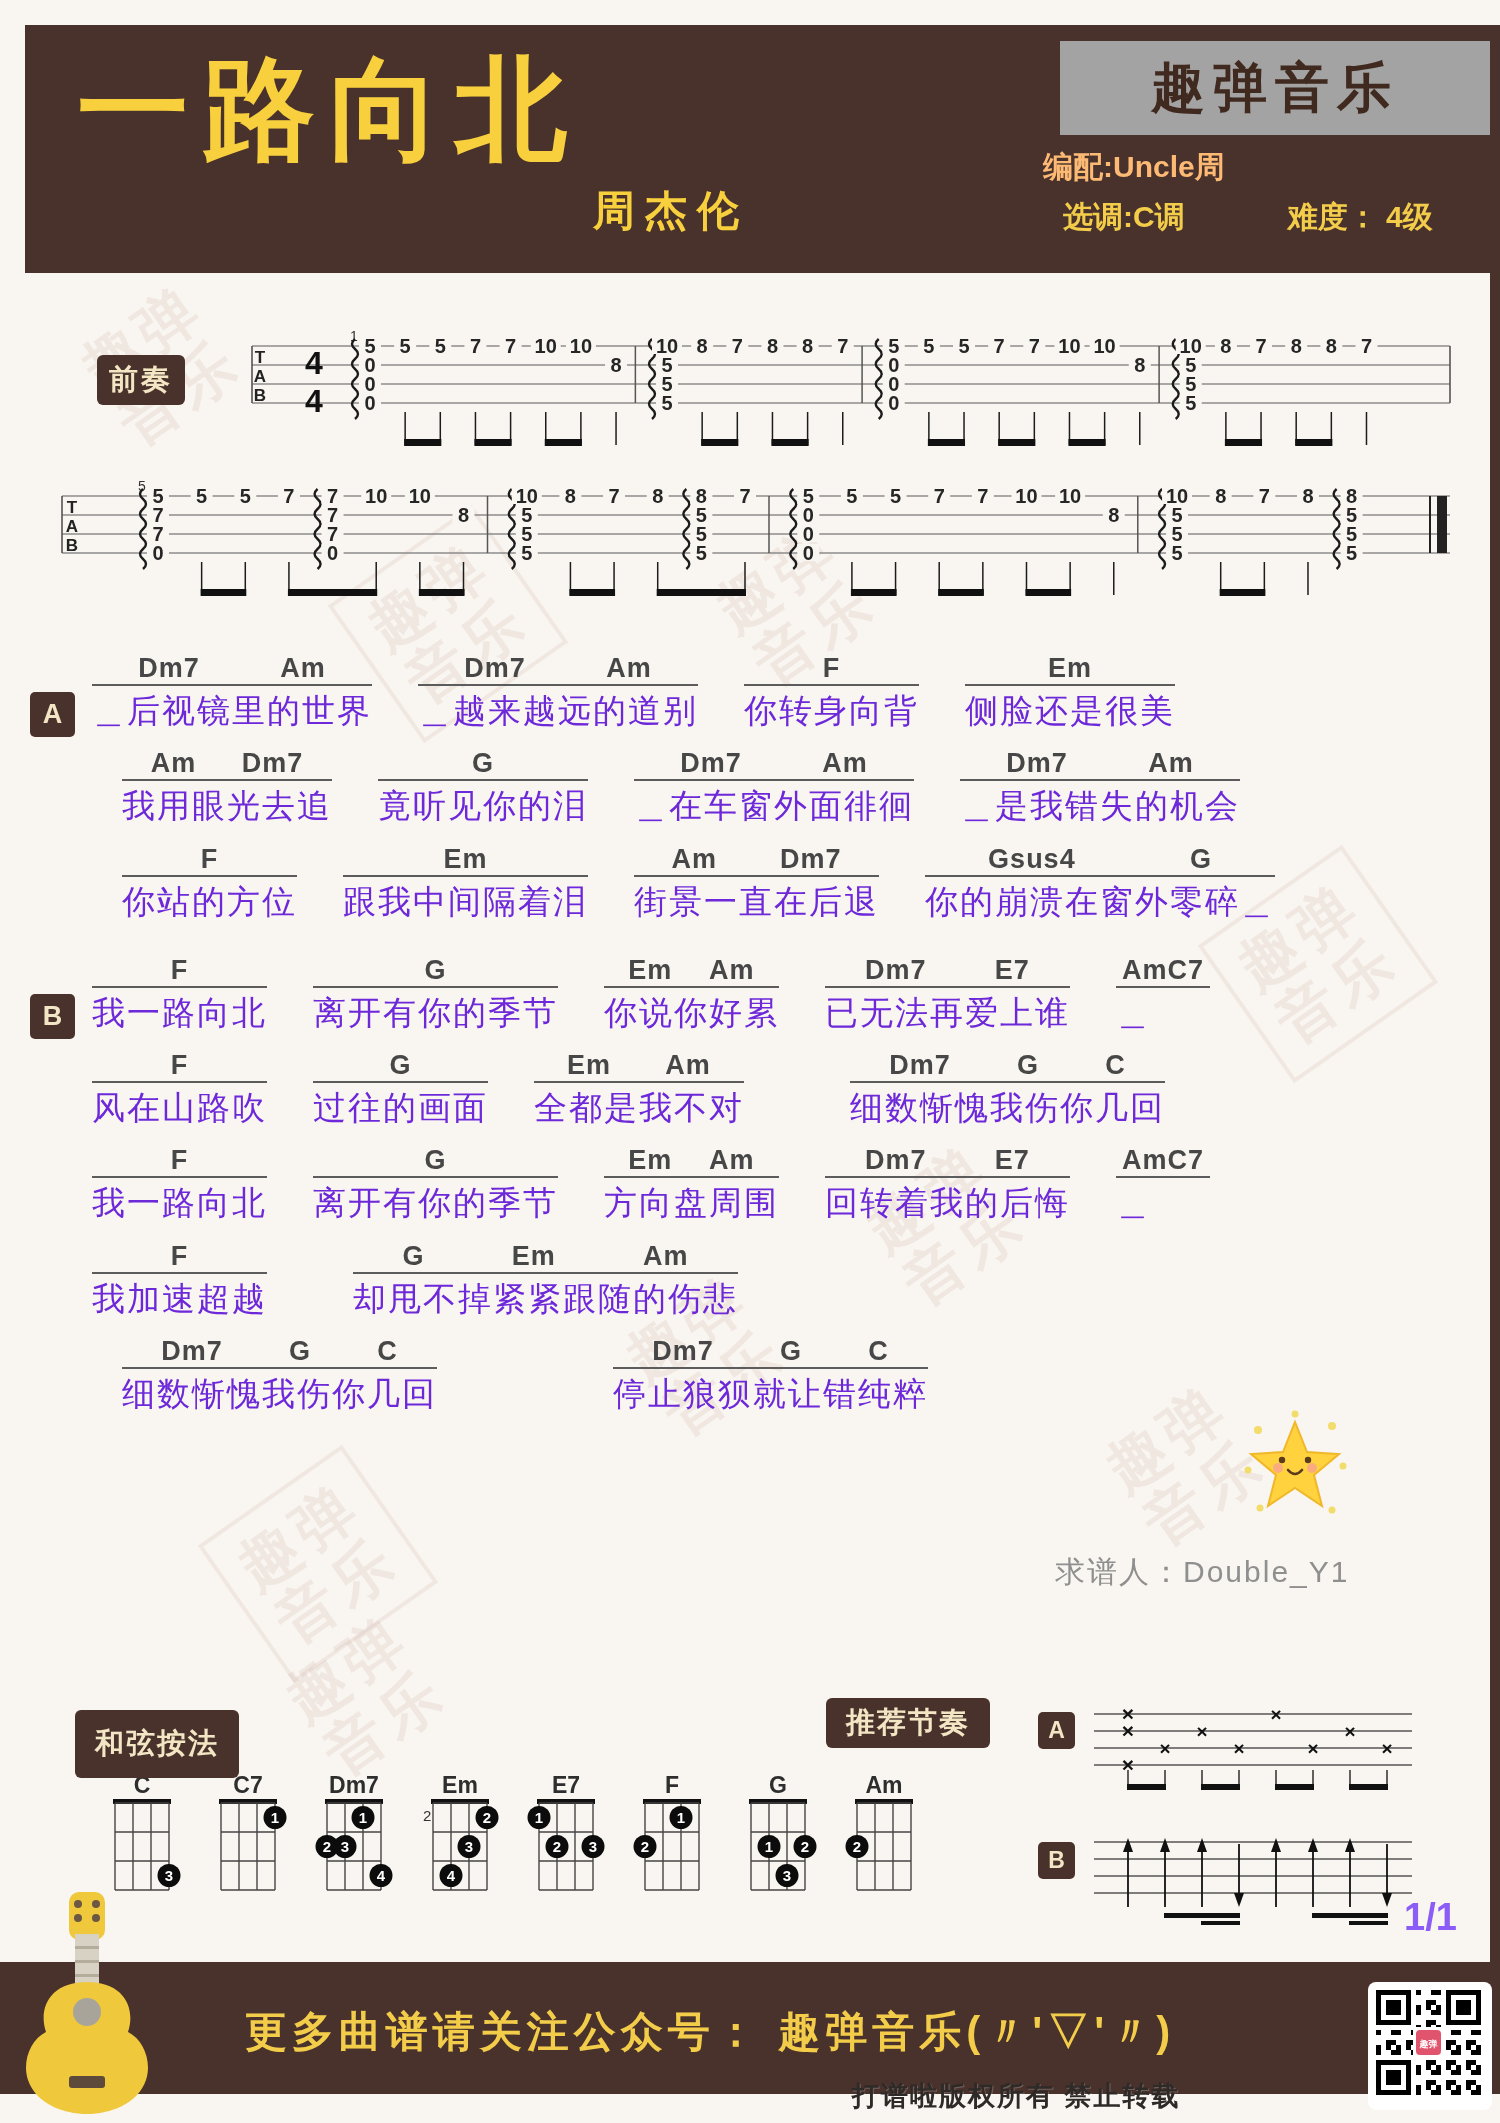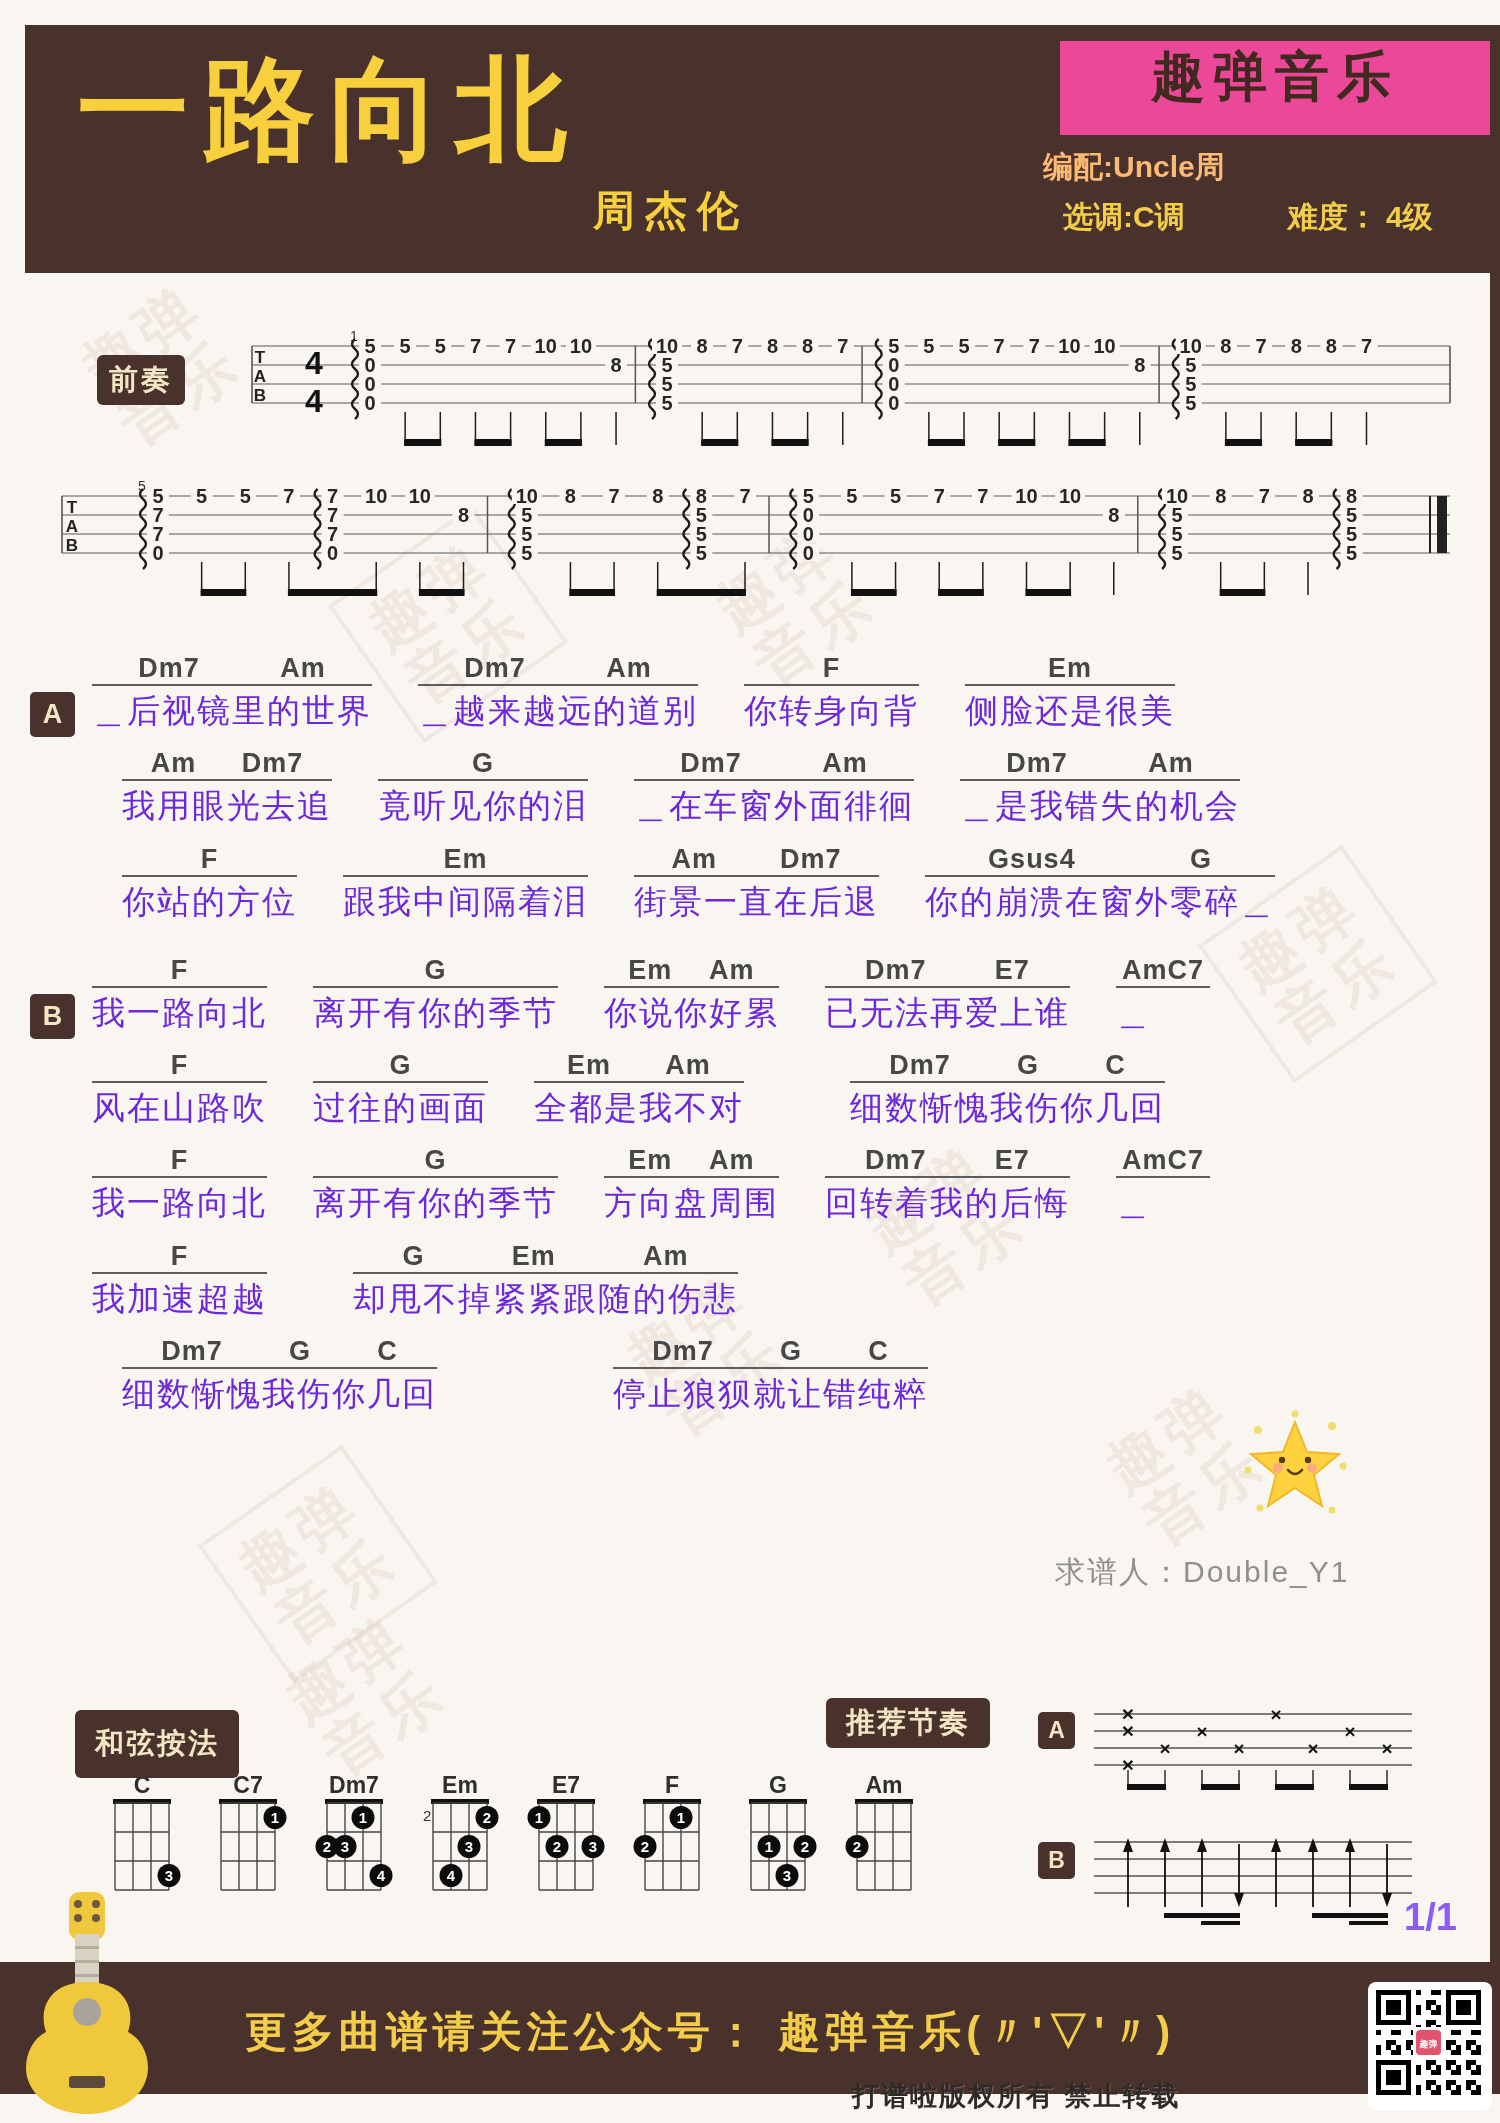--- a/index.html
+++ b/index.html
@@ -7,22 +7,22 @@
   body{position:relative;background:#f9f6f1;font-family:"Liberation Sans",sans-serif;overflow:hidden}
 
   .stamp{position:absolute;z-index:0;color:#c59d93;opacity:.16;font-weight:700;
          font-size:60px;line-height:1.1;white-space:pre;transform:rotate(-35deg);letter-spacing:6px}
   .stamp.boxed{border:4px solid #c59d93;padding:14px 18px}
 
   
   .header{position:absolute;left:25px;top:25px;right:0;height:248px;background:#4a322c;z-index:2}
   .title{position:absolute;left:52px;top:10px;font-size:112px;font-weight:900;color:#f8d03d;letter-spacing:14px}
   .artist{position:absolute;left:568px;top:158px;font-size:42px;font-weight:700;color:#f8d03d;letter-spacing:10px}
-  .brandbox{position:absolute;left:1035px;top:16px;width:430px;height:94px;background:#ec4899;
-            display:flex;align-items:flex-start;justify-content:center}
+  .brandbox{position:absolute;left:1035px;top:16px;width:430px;height:94px;background:#a3a3a3;
+            display:flex;align-items:center;justify-content:center}
   .brandbox span{font-size:54px;font-weight:800;color:#40291f;letter-spacing:8px}
   .meta-arranger{position:absolute;left:1018px;top:122px;font-size:30px;color:#fdba74;font-weight:600}
   .meta-row{position:absolute;left:1038px;top:172px;font-size:30px;color:#f3cd4a;font-weight:600;display:flex;gap:103px}
 
   .badge{position:absolute;background:#4a322c;color:#f3e6c4;display:flex;align-items:center;
          justify-content:center;border-radius:6px;font-weight:700;z-index:3}
   #intro-badge{left:97px;top:355px;width:88px;height:50px;font-size:29px;letter-spacing:3px}
   #chords-badge{left:75px;top:1710px;width:164px;height:68px;font-size:29px;letter-spacing:2px}
   #rhythm-badge{left:826px;top:1698px;width:164px;height:50px;font-size:29px;letter-spacing:2px}
   .rp-badge{width:37px;height:37px;font-size:23px;border-radius:5px}

